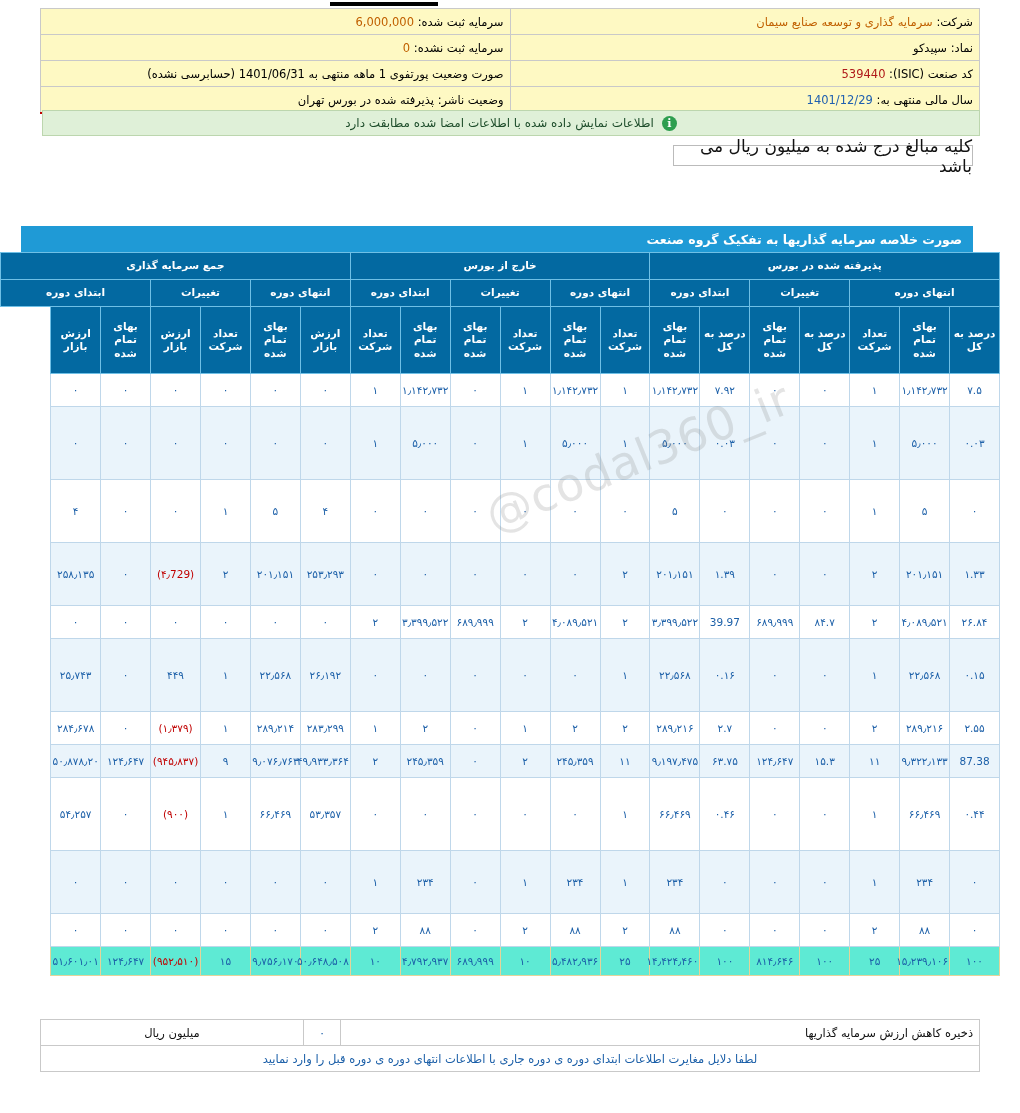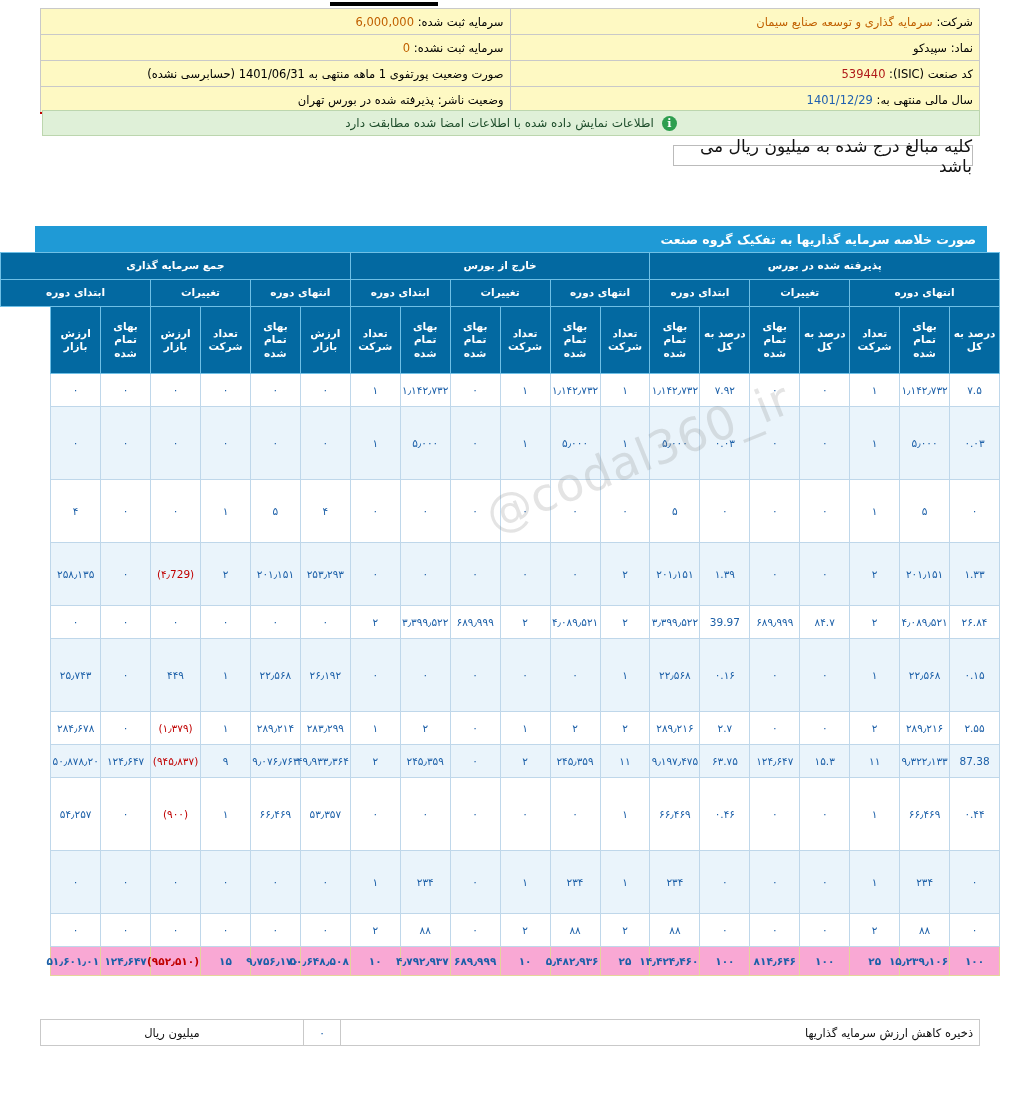--- a/index.html
+++ b/index.html
@@ -108,21 +108,21 @@
     display: flex;
     align-items: center;
     justify-content: center;
     box-sizing: border-box;
   }
 
   
   .main-wrap {
     position: absolute;
     top: 226px;
-    right: 33px;
+    right: 47px;
     width: 788px;
   }
   .tbl-title {
     background: #1f9ad6;
     color: #fff;
     font-size: 12.5px;
     font-weight: bold;
     height: 26px;
     line-height: 26px;
     padding-right: 10px;
@@ -162,22 +162,22 @@
     height: 62px;
   }
   table.main tbody td {
     height: 28px;
     background: #ffffff;
   }
   tbody tr.alt td { background: #eaf4fb; }
   tbody tr.tall td { height: 68px; }
   tbody tr.tall2 td { height: 58px; }
   tbody tr.total td {
-    background: #f9a8d4;
-    font-weight: bold;
+    background: #5eead4;
+    font-weight: normal;
     border-color: #e4d49a;
     height: 24px;
   }
   .neg { color: #c00000; }
 
   
   .bottom-wrap {
     position: absolute;
     top: 1019px;
     right: 40px;
@@ -586,15 +586,18 @@
 <div class="watermark">@codal360_ir</div>
 
 <div class="bottom-wrap">
   <table class="bot">
     <tbody>
         <tr>
       <td class="lbl-dark" style="width:68%;">ذخیره کاهش ارزش سرمایه گذاریها</td>
       <td style="width:4%; text-align:center;">۰</td>
       <td style="width:28%; text-align:center; color:#111;">میلیون ریال</td>
     </tr>
+    <tr class="row-note">
+      <td colspan="3">لطفا دلایل مغایرت اطلاعات ابتدای دوره ی دوره جاری با اطلاعات انتهای دوره ی دوره قبل را وارد نمایید</td>
+    </tr>
   </tbody>
     </table>
 </div>
 
 </body></html>

